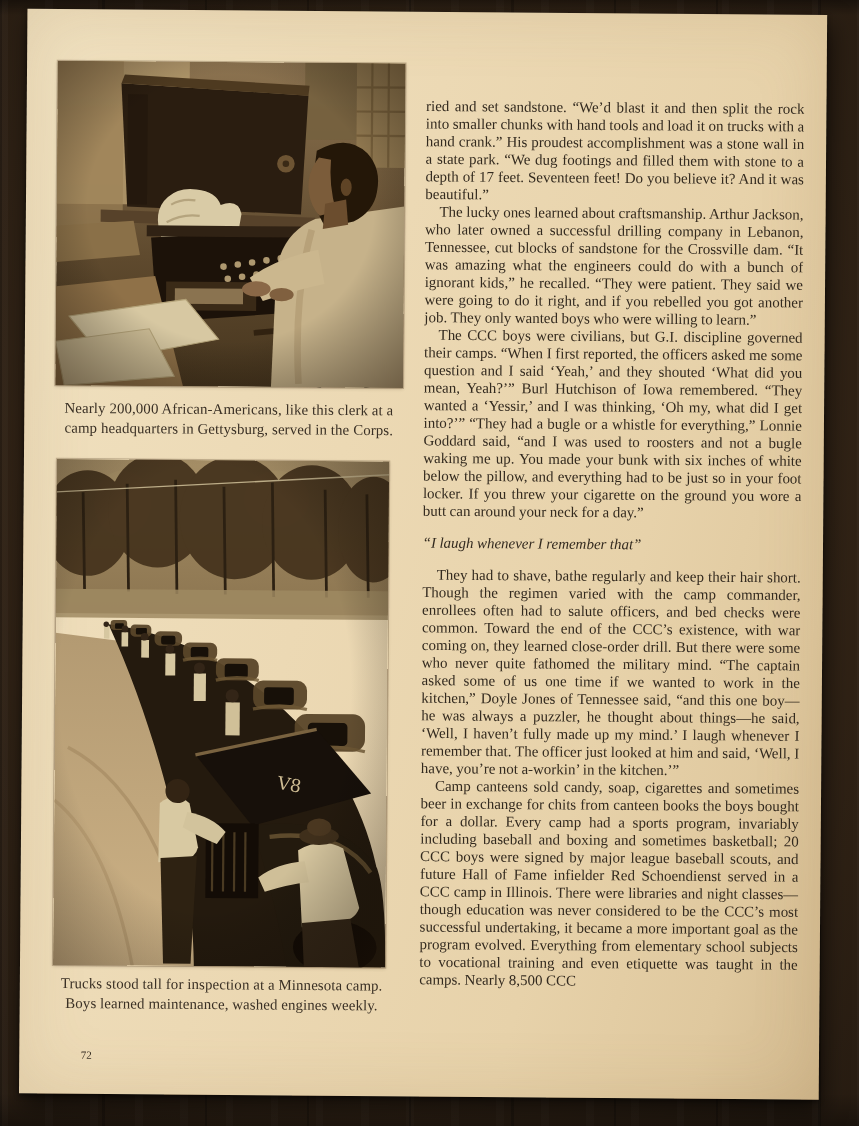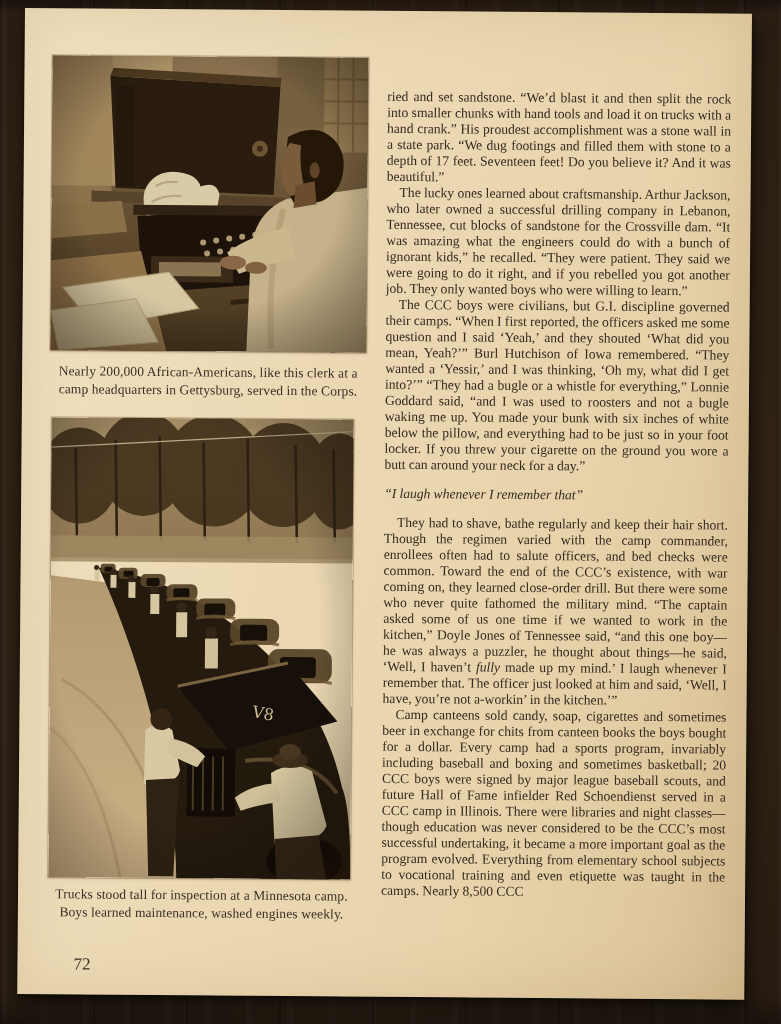--- a/index.html
+++ b/index.html
@@ -33,22 +33,22 @@
   .caption2{ left:36px; top:877px; width:295px; }
   .column{
     position:absolute; left:363px; top:78px; width:344px; height:886px;
     font-size:13.6px; line-height:16px; text-align:justify; overflow:hidden;
     color:#332a1f;
     hyphens:auto; -webkit-hyphens:auto; word-spacing:-0.2px;
   }
   .column p{ text-indent:13px; }
   .column p.cont{ text-indent:0; }
   .subhead{ font-style:italic; margin:13px 0 13px 0; text-indent:0 !important; }
-  .ital{ font-style:italic; }
-  .pagenum{ position:absolute; left:56px; top:946px; font-size:17px; color:#3a3126; }
+  .ital{ }
+  .pagenum{ position:absolute; left:56px; top:946px; font-size:10px; color:#3a3126; }
 </style>
 </head>
 <body>
 
 <div class="page">
 
   <div class="photo photo1">
     <svg width="316" height="295" viewBox="0 0 316 295">
       <defs>
         <linearGradient id="g1" x1="0" y1="0" x2="0" y2="1">

